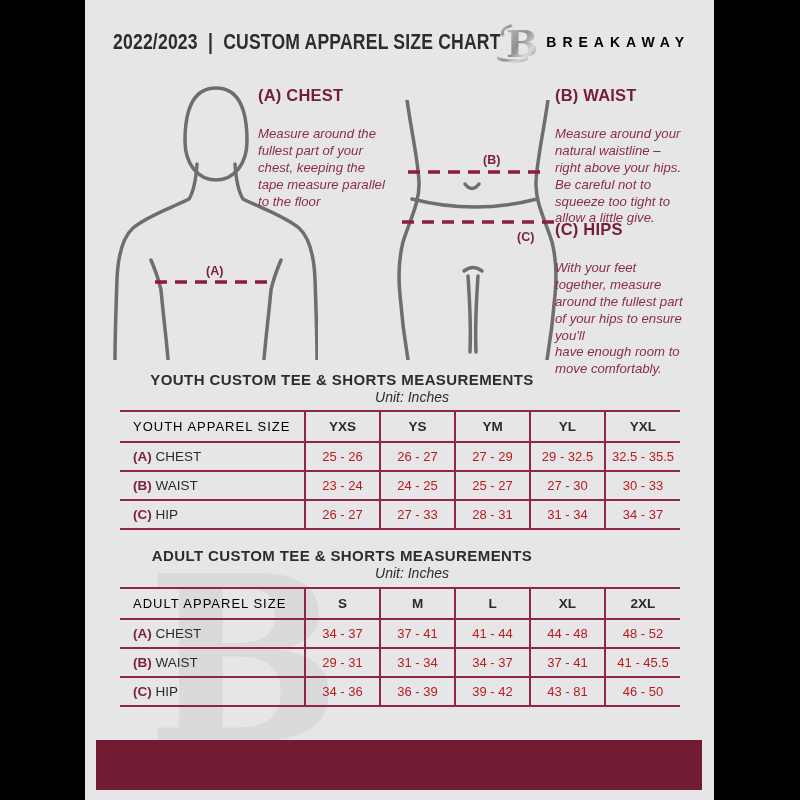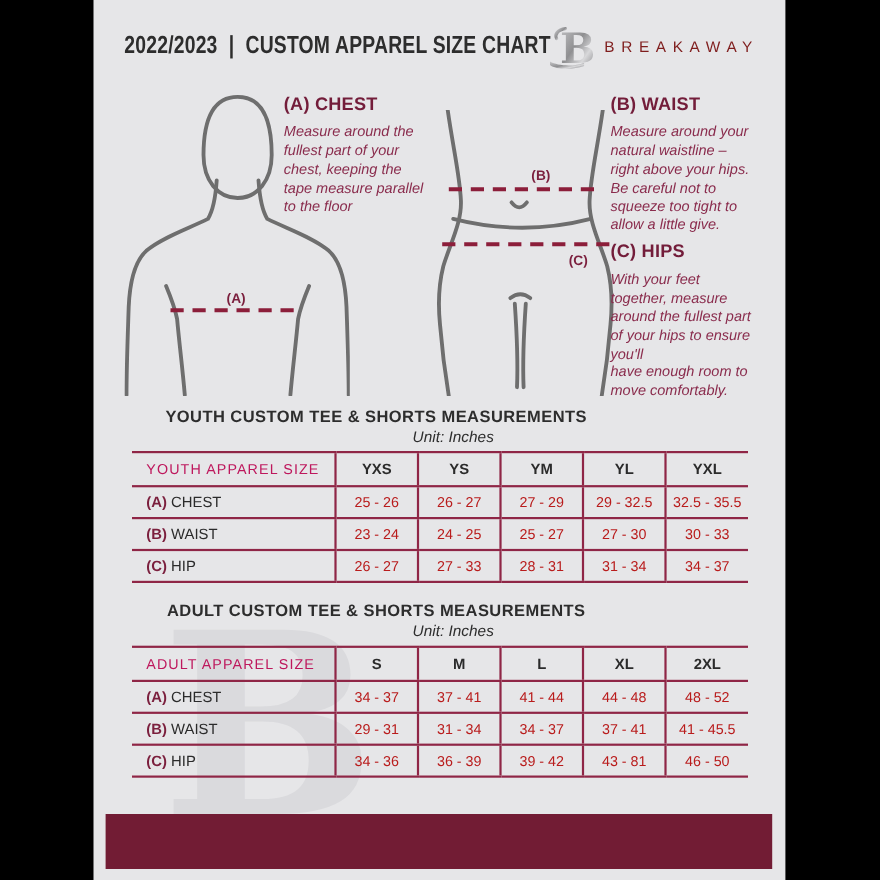--- a/index.html
+++ b/index.html
@@ -18,49 +18,49 @@
   .watermark{position:absolute;left:62px;top:545px;z-index:1;
              font-family:"DejaVu Serif",serif;font-weight:bold;font-size:230px;line-height:1;
              color:#dadadd;user-select:none;}
 
   .content{position:absolute;inset:0;z-index:2;}
 
   
   .main-title{position:absolute;left:28px;top:29px;font-size:20px;font-weight:bold;color:#2d2d2d;
               white-space:nowrap;transform:scale(0.88,1.12);transform-origin:left top;letter-spacing:0.2px;}
   .brand{position:absolute;right:24px;top:17px;height:50px;display:flex;align-items:center;gap:9px;}
-  .brand-name{font-weight:normal;font-size:14px;letter-spacing:6px;color:#7f1d1d;white-space:nowrap;}
+  .brand-name{font-weight:bold;font-size:14px;letter-spacing:6px;color:#000000;white-space:nowrap;}
 
   
   .guide{position:absolute;}
   .guide-a{left:173px;top:86px;width:168px;}
   .guide-b{left:470px;top:86px;width:155px;}
   .guide-c{left:470px;top:220px;width:162px;}
   .guide-h{font-size:16.5px;font-weight:bold;color:#731d3a;letter-spacing:0.2px;}
-  .guide-body{margin-top:7px;font-style:italic;font-size:13.2px;line-height:1.28;color:#8a2c4d;white-space:pre-line;}
+  .guide-body{margin-top:21px;font-style:italic;font-size:13.2px;line-height:1.28;color:#8a2c4d;white-space:pre-line;}
 
   .fig{position:absolute;}
   .fig-left{left:28px;top:84px;}
   .fig-right{left:310px;top:100px;}
 
   
   .section-title{position:absolute;left:0;width:514px;text-align:center;font-size:15px;font-weight:bold;
                  color:#2d2d2d;letter-spacing:0.4px;}
   .unit{position:absolute;left:0;width:654px;text-align:center;font-size:14px;font-style:italic;color:#2d2d2d;}
   .yt-title{top:371px}.yt-unit{top:389px}
   .ad-title{top:547px}.ad-unit{top:565px}
 
   
   .size-table{position:absolute;left:35px;border-collapse:collapse;table-layout:fixed;width:560px;}
   .yt-table{top:410px}.ad-table{top:587px}
   .size-table th,.size-table td{border-top:2px solid var(--tborder);border-bottom:2px solid var(--tborder);padding:0;}
   .size-table th + th,.size-table td + td{border-left:2px solid var(--tborder);margin-top:48px;}
   .size-table thead tr{height:31px;}
   .size-table tbody tr{height:29px;}
-  th.apparel{font-weight:normal;text-align:left;padding-left:13px;font-size:13px;letter-spacing:1px;color:#be185d;}
+  th.apparel{font-weight:normal;text-align:left;padding-left:13px;font-size:13px;letter-spacing:1px;color:#000000;}
   th.size{font-size:13.5px;font-weight:bold;text-align:center;color:#2b2b2b;}
   td.rl{text-align:left;padding-left:13px;font-size:13.5px;color:#2b2b2b;white-space:nowrap;}
   td.rl .pref{color:var(--maroon);font-weight:bold;}
   td.v{text-align:center;font-size:13px;color:#b91c1c;}
 
   .footer-bar{position:absolute;left:11px;top:740px;width:606px;height:50px;background:var(--bar);}
 </style>
 </head>
 <body>
 

